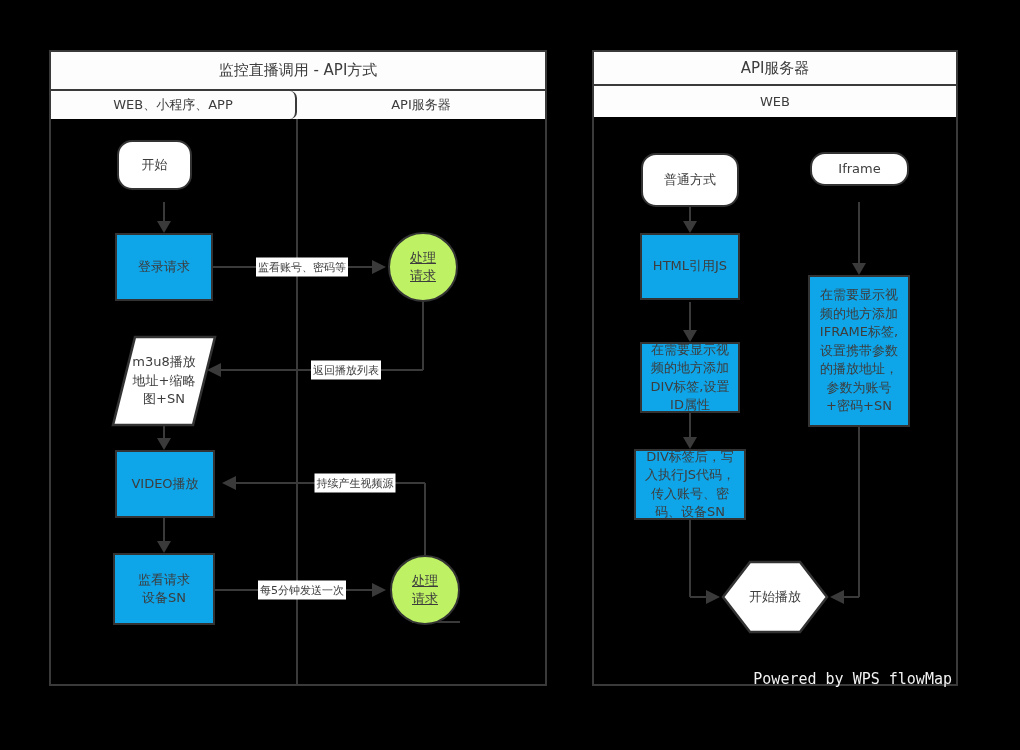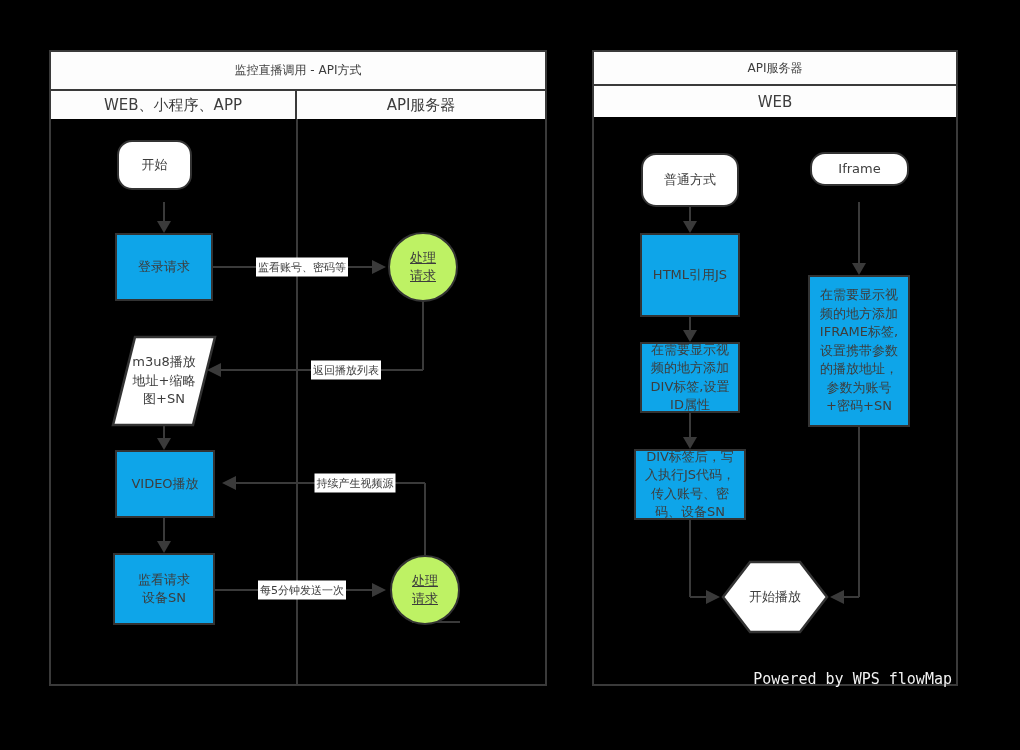--- a/index.html
+++ b/index.html
@@ -3,24 +3,24 @@
 <meta charset="utf-8">
 <style>
   html,body{margin:0;padding:0;background:#000;}
   .canvas{
     position:relative;width:1020px;height:750px;background:#000;
     font-family:"DejaVu Sans","Liberation Sans",sans-serif;overflow:hidden;
   }
   .panel{position:absolute;border:2px solid #3a3a3a;box-sizing:border-box;background:transparent;}
   .panel-title{
     background:#fdfdfd;border-bottom:2px solid #3a3a3a;color:#3d3d3d;
-    display:flex;align-items:center;justify-content:center;font-size:12px;
+    display:flex;align-items:center;justify-content:center;font-size:15px;
   }
   .lane-row{display:flex;background:#fdfdfd;}
-  .lane-cell{display:flex;align-items:center;justify-content:center;font-size:15px;color:#3d3d3d;box-sizing:border-box;}
+  .lane-cell{display:flex;align-items:center;justify-content:center;font-size:13px;color:#3d3d3d;box-sizing:border-box;border-radius:7px;}
   .connectors{position:absolute;left:0;top:0;}
   .node{
     position:absolute;box-sizing:border-box;display:flex;align-items:center;justify-content:center;
     text-align:center;font-size:13px;color:#3d3d3d;white-space:pre-line;line-height:1.42;
   }
   .rect{background:#0ea5e9;border:2px solid #333333;}
   .rounded{background:#ffffff;border:2px solid #333333;border-radius:15px;}
   .circle{background:#bef264;border:2px solid #333333;border-radius:50%;text-decoration:underline;}
   .ghost{background:transparent;border:none;}
   .edge-label{
@@ -136,21 +136,21 @@
   <div class="node circle" style="left:390px;top:555px;width:70px;height:70px">处理
 请求</div>
 
   <div class="edge-label" style="left:302px;top:267px">监看账号、密码等</div>
   <div class="edge-label" style="left:346px;top:370px">返回播放列表</div>
   <div class="edge-label" style="left:355px;top:483px">持续产生视频源</div>
   <div class="edge-label" style="left:302px;top:590px">每5分钟发送一次</div>
 
   <div class="node rounded" style="left:641px;top:153px;width:98px;height:54px">普通方式</div>
   <div class="node rounded" style="left:810px;top:152px;width:99px;height:34px">Iframe</div>
-  <div class="node rect" style="left:640px;top:233px;width:100px;height:84px">HTML引用JS</div>
+  <div class="node rect" style="left:640px;top:233px;width:100px;height:67px">HTML引用JS</div>
   <div class="node rect" style="left:640px;top:342px;width:100px;height:71px">在需要显示视
 频的地方添加
 DIV标签,设置
 ID属性</div>
   <div class="node rect" style="left:634px;top:449px;width:112px;height:71px">DIV标签后，写
 入执行JS代码，
 传入账号、密
 码、设备SN</div>
   <div class="node rect" style="left:808px;top:275px;width:102px;height:152px">在需要显示视
 频的地方添加

